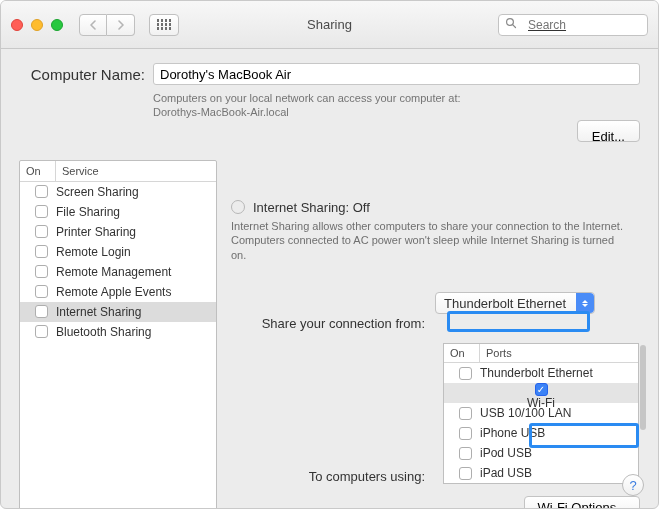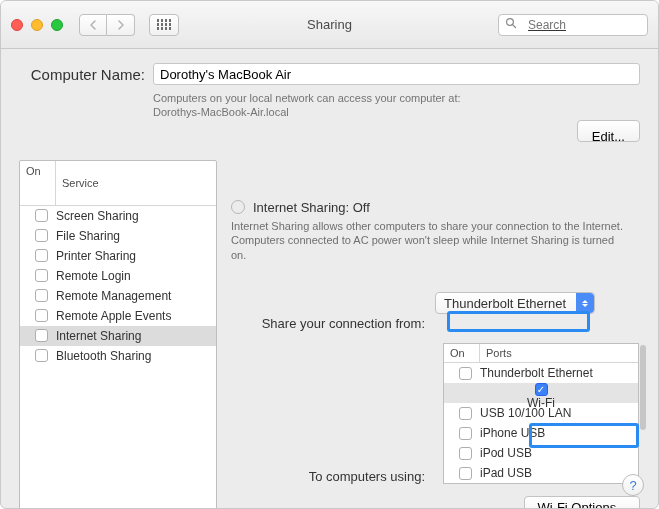--- a/index.html
+++ b/index.html
@@ -54,21 +54,21 @@
   .row-name{display:flex; align-items:center; gap:8px; margin-top:2px;}
   .lbl{font-size:15px; color:#333; text-align:right; width:126px;}
   .name-input{flex:1; height:22px; border:1px solid #c7c7c7; border-radius:3px; padding:0 6px; font-size:13px; background:#fff;}
   .subrow{display:flex; margin-top:6px;flex-direction:column;}
   .subtext{margin-left:134px; font-size:11px; color:#747474; line-height:1.3;}
   .edit-btn{margin-left:auto; height:22px; padding:8px 14px; background:linear-gradient(#ffffff,#f2f2f2); border:1px solid #c3c3c3; border-radius:4px; font-size:13px;}
   .main{display:flex; gap:14px; margin-top:18px;}
   .service-panel{width:198px; border:1px solid #bfbfbf; background:#fff; border-radius:2px;}
   .svc-header{display:flex; border-bottom:1px solid #d6d6d6; font-size:11px; color:#4b4b4b;}
   .svc-header .c-on{width:36px; padding:4px 6px; border-right:1px solid #d6d6d6;}
-  .svc-header .c-svc{flex:1; padding:16px 6px;}
+  .svc-header .c-svc{flex:1; padding:4px 6px;}
   .svc-body{height:278px;}
   .svc-row{display:flex; align-items:center; height:20px; padding:0 6px;}
   .svc-row.selected{background:#dcdcdc;}
   .svc-row .chk{width:30px; display:flex; justify-content:center;}
   .chkbox{width:13px;height:13px;border:1px solid #aeaeae;border-radius:3px;background:#fff;display:flex;align-items:center;justify-content:center;}
   .chkbox.checked{background:#3b82f6;border-color:#2563eb;}
   .chkbox.checked::after{content:"✓";color:#fff;font-size:10px;line-height:1;}
   .svc-row .txt{font-size:12px;}
   .right{flex:1;}
   .head-row{display:flex; align-items:center; gap:8px; margin-bottom:4px;margin-top:40px;}

